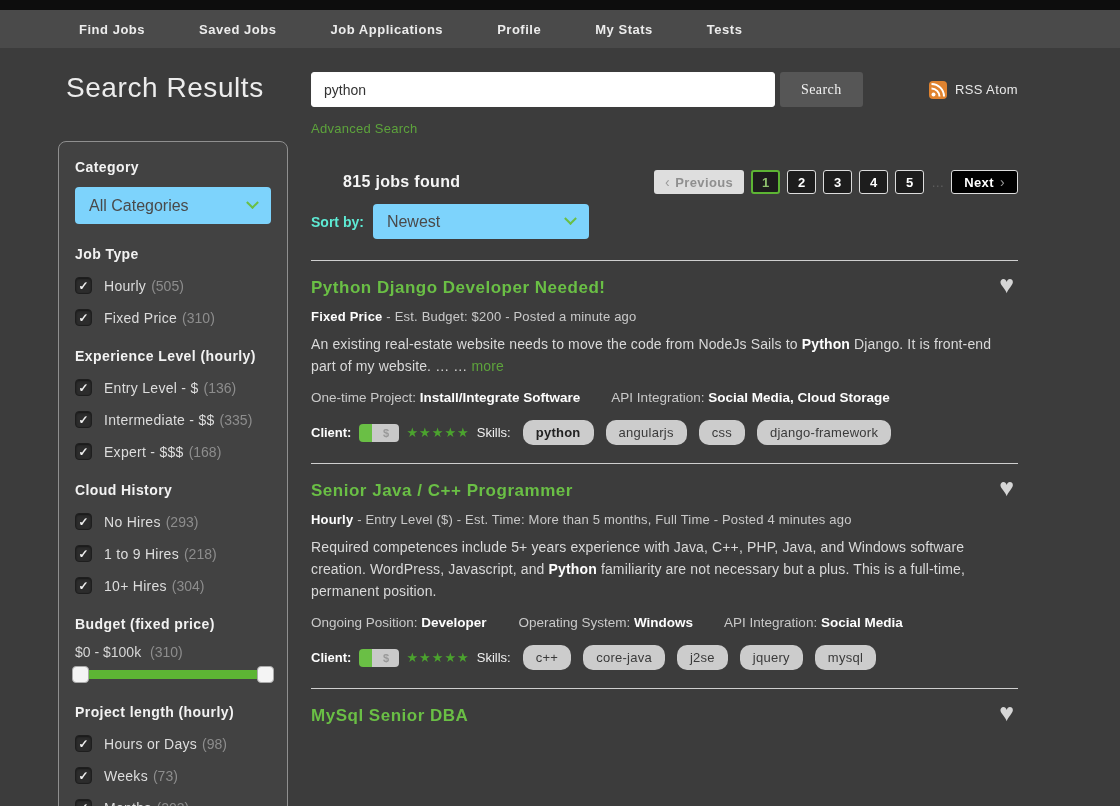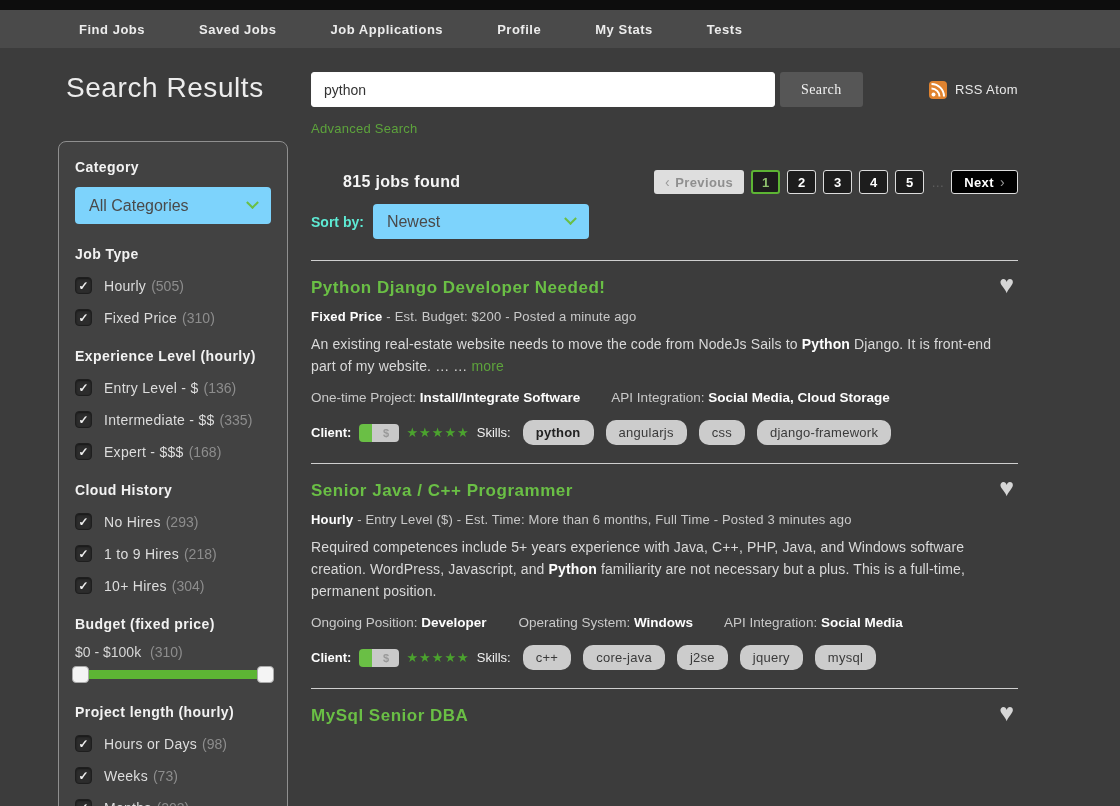--- a/index.html
+++ b/index.html
@@ -276,21 +276,21 @@
           <span class="tag">angularjs</span>
           <span class="tag">css</span>
           <span class="tag">django-framework</span>
         </div>
       </div>
 
       <div class="job-card">
         <span class="job-title">Senior Java / C++ Programmer</span>
         <span class="heart">♥</span>
         <div class="meta">
-          <span class="b">Hourly</span><span> - Entry Level ($) - Est. Time: More than 6 months, Full Time - Posted 3 minutes ago</span>
+          <span class="b">Hourly</span><span> - Entry Level ($) - Est. Time: More than 5 months, Full Time - Posted 4 minutes ago</span>
         </div>
         <div class="desc">
           <span>Required competences include 5+ years experience with Java, C++, PHP, Java, and Windows software creation. WordPress, Javascript, and </span><span class="b">Python</span><span> familiarity are not necessary but a plus. This is a full-time, permanent position.</span>
         </div>
         <div class="attrs">
           <span class="attr-pair"><span>Ongoing Position: </span><span class="b">Developer</span></span>
           <span class="attr-pair"><span>Operating System: </span><span class="b">Windows</span></span>
           <span class="attr-pair"><span>API Integration: </span><span class="b">Social Media</span></span>
         </div>
         <div class="client-row">

